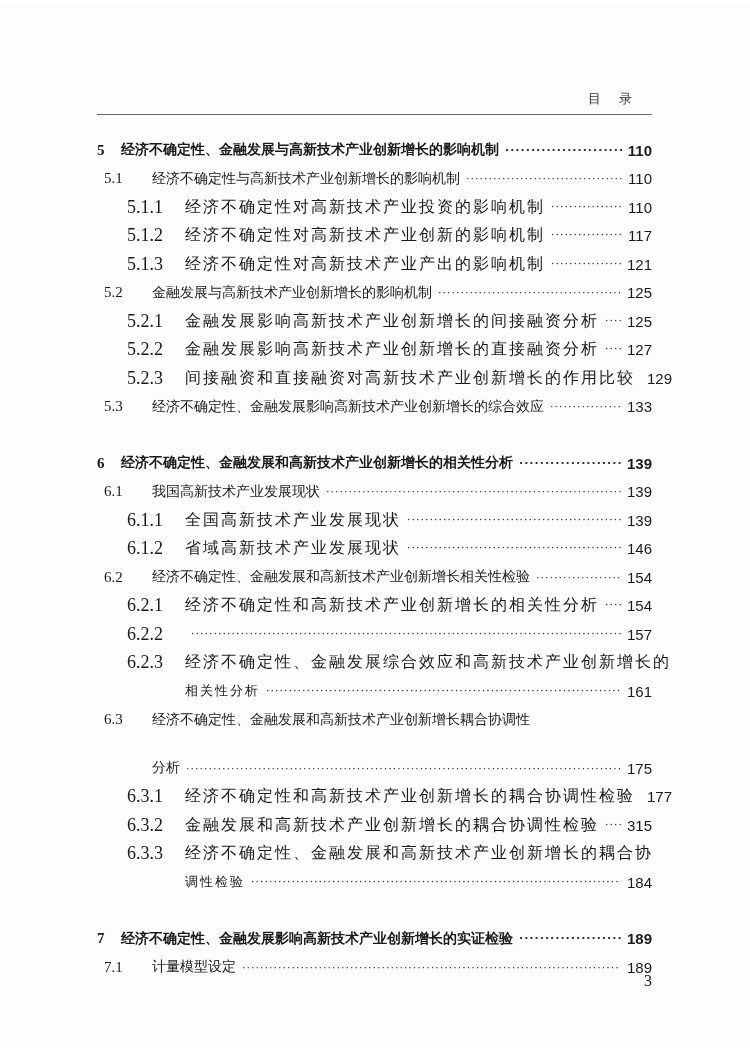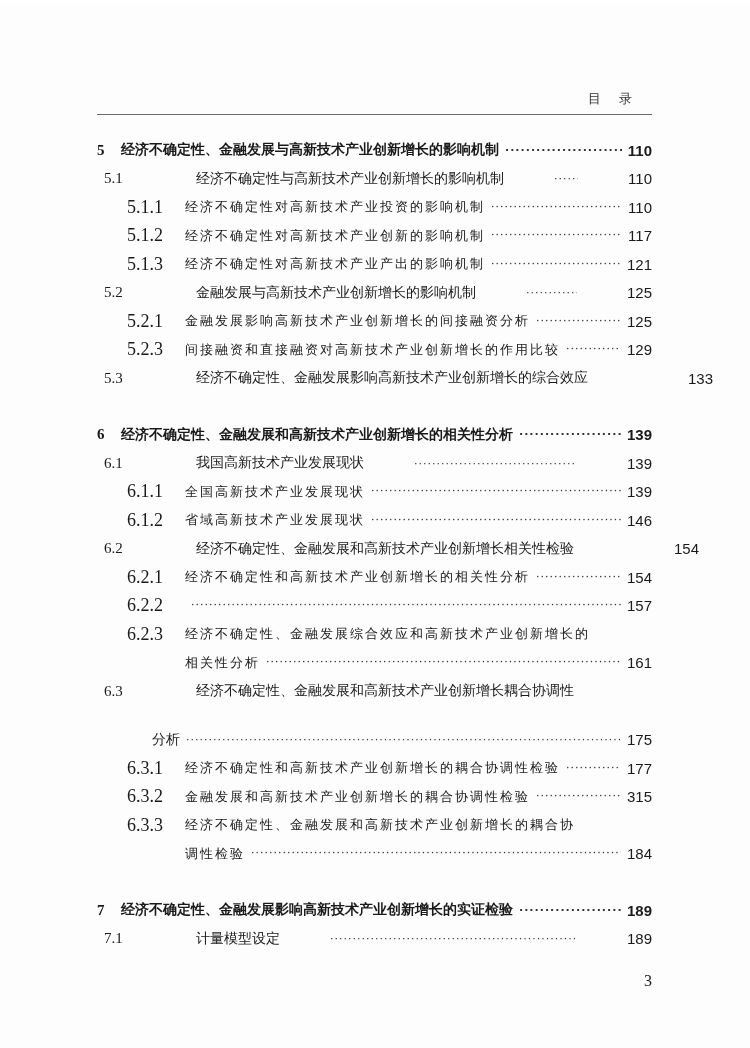--- a/index.html
+++ b/index.html
@@ -12,25 +12,25 @@
                          color: #333; }
   .toc { position: absolute; left: 97px; top: 132px; width: 555px; }
   .row { position: relative; height: 28.5px; display: flex; align-items: center; font-size: 14px; white-space: nowrap; }
   .row .num { flex: none; }
   .row .txt { flex: none; }
   .row .leader { flex: 1 1 auto; overflow: hidden; margin: 0 6px; color: #333; letter-spacing: 1px; font-size: 11px; }
   .row .leader::before { content: "··································································································································"; }
   .row .pg { flex: none; font-family: Liberation Sans, sans-serif; font-size: 15px; }
   .chapter { font-family: "DejaVu Sans", "Liberation Sans", sans-serif; font-weight: bold; font-size: 14px; }
   .chapter .num { width: 24px; font-family: "Liberation Serif", serif; font-size: 15px; }
-  .l1 { padding-left: 7px; font-family: "DejaVu Sans", "Liberation Sans", sans-serif; gap: 44px; }
+  .l1 { padding-left: 7px; font-family: "DejaVu Sans", "Liberation Sans", sans-serif; }
   .l1 .num { width: 48px; font-family: "Liberation Serif", serif; font-size: 15px; }
   .l2 { padding-left: 30px; }
   .l2 .num { width: 58px; font-family: "Liberation Serif", serif; font-size: 18px; }
-  .l2 .txt { letter-spacing: 2px; font-size: 13px; }
+  .l2 .txt { letter-spacing: 2px; font-size: 16px; }
   .wrapcont-l1 { padding-left: 55px; font-family: "DejaVu Sans", "Liberation Sans", sans-serif; margin-top: 20px; }
   .wrapcont-l2 { padding-left: 88px; }
   .wrapcont-l2 .txt { letter-spacing: 2px; font-size: 13px; }
   .gap { height: 28px; }
   .folio { position: absolute; right: 98px; top: 968px; font-family: "Liberation Serif", serif; font-size: 16px; }
 </style>
 </head>
 <body>
 
 <div class="page">
@@ -76,20 +76,26 @@
       <span class="leader"></span>
       <span class="pg">125</span>
     </div>
     <div class="row l2">
       <span class="num">5.2.1</span>
       <span class="txt">金融发展影响高新技术产业创新增长的间接融资分析</span>
       <span class="leader"></span>
       <span class="pg">125</span>
     </div>
     <div class="row l2">
+      <span class="num">5.2.2</span>
+      <span class="txt">金融发展影响高新技术产业创新增长的直接融资分析</span>
+      <span class="leader"></span>
+      <span class="pg">127</span>
+    </div>
+    <div class="row l2">
       <span class="num">5.2.3</span>
       <span class="txt">间接融资和直接融资对高新技术产业创新增长的作用比较</span>
       <span class="leader"></span>
       <span class="pg">129</span>
     </div>
     <div class="row l1">
       <span class="num">5.3</span>
       <span class="txt">经济不确定性、金融发展影响高新技术产业创新增长的综合效应</span>
       <span class="leader"></span>
       <span class="pg">133</span>

